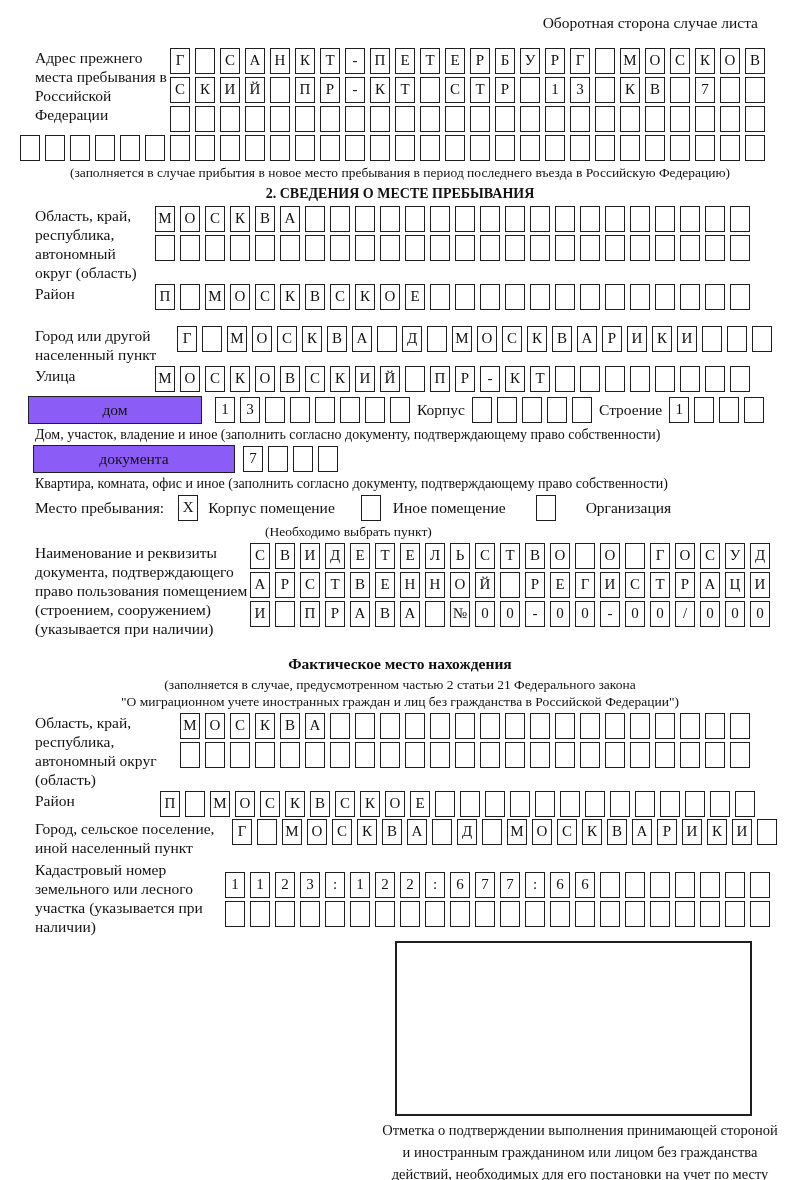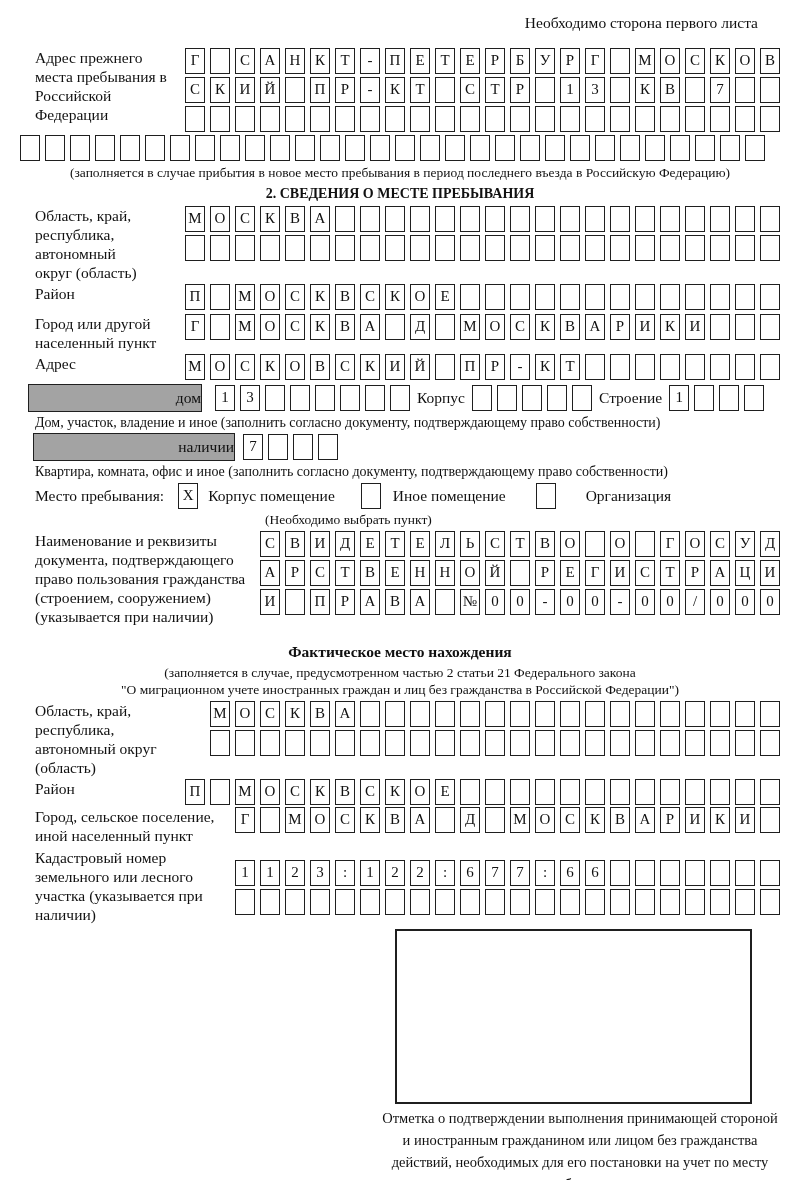--- a/index.html
+++ b/index.html
@@ -4,50 +4,50 @@
 <style>
   * { box-sizing: border-box; margin: 0; padding: 0; }
   html, body { background: #ffffff; }
   body {
     width: 800px; height: 1180px; overflow: hidden;
     font-family: "Liberation Serif", serif;
     color: #111;
   }
   .page { position: relative; width: 800px; height: 1180px; padding: 0 20px; }
   .corner { text-align: right; padding: 14px 22px 0 0; font-size: 15.5px; }
-  .frow { display: flex; align-items: flex-start; justify-content: space-between; }
+  .frow { display: flex; align-items: flex-start; }
   .hrow { display: flex; align-items: center; }
   .lbl { flex: none; font-size: 15.5px; line-height: 19px; padding-left: 15px; }
   .cellcol { display: flex; flex-direction: column; gap: 3px; flex: none; }
   .cells { display: flex; gap: 5px; flex: none; }
   .cell {
     flex: none; width: 20px; height: 26px;
     border: 1.8px solid #1f1f1f;
     font-size: 15px; line-height: 23px; text-align: center;
     background: #fff;
   }
   .note { font-size: 13.5px; line-height: 17px; }
   .center { text-align: center; }
   .title { font-weight: bold; text-align: center; font-size: 14px; line-height: 20px; }
   .subtitle { font-weight: bold; text-align: center; font-size: 15.5px; line-height: 19px; }
   .rect {
     flex: none; border: 1.8px solid #1f1f1f; height: 28px;
-    text-align: right; font-size: 15.5px; line-height: 25px; background: #a3a3a3;
+    text-align: center; font-size: 15.5px; line-height: 25px; background: #8b5cf6;
   }
   .inlbl { flex: none; font-size: 15.5px; }
   .smnote { font-size: 14px; line-height: 17px; }
   .bigbox { border: 2px solid #1f1f1f; width: 357px; height: 175px; margin: 5px 0 0 375px; background: #fff; }
   .confnote { margin: 3px 0 0 360px; width: 400px; text-align: center; font-size: 14.5px; line-height: 22px; }
 </style>
 </head>
 <body>
 
 <div class="page">
 
-  <div class="corner">Необходимо сторона первого листа</div>
+  <div class="corner">Оборотная сторона случае листа</div>
 
   <div class="frow" style="margin-top:16px">
     <div class="lbl" style="width:150px">Адрес прежнего места пребывания в Российской Федерации</div>
     <div class="cellcol">
       <div class="cells">
           <span class="cell">Г</span>
           <span class="cell"></span>
           <span class="cell">С</span>
           <span class="cell">А</span>
           <span class="cell">Н</span>
@@ -242,21 +242,21 @@
         <span class="cell"></span>
         <span class="cell"></span>
         <span class="cell"></span>
         <span class="cell"></span>
         <span class="cell"></span>
         <span class="cell"></span>
         <span class="cell"></span>
       </div>
   </div>
 
-  <div class="frow" style="margin-top:4px">
+  <div class="frow" style="margin-top:16px">
     <div class="lbl" style="width:157px">Город или другой населенный пункт</div>
     <div class="cells">
         <span class="cell">Г</span>
         <span class="cell"></span>
         <span class="cell">М</span>
         <span class="cell">О</span>
         <span class="cell">С</span>
         <span class="cell">К</span>
         <span class="cell">В</span>
         <span class="cell">А</span>
@@ -273,21 +273,21 @@
         <span class="cell">И</span>
         <span class="cell">К</span>
         <span class="cell">И</span>
         <span class="cell"></span>
         <span class="cell"></span>
         <span class="cell"></span>
       </div>
   </div>
 
   <div class="frow" style="margin-top:2px">
-    <div class="lbl" style="width:135px">Адрес</div>
+    <div class="lbl" style="width:135px">Улица</div>
     <div class="cells">
         <span class="cell">М</span>
         <span class="cell">О</span>
         <span class="cell">С</span>
         <span class="cell">К</span>
         <span class="cell">О</span>
         <span class="cell">В</span>
         <span class="cell">С</span>
         <span class="cell">К</span>
         <span class="cell">И</span>
@@ -333,21 +333,21 @@
     <div class="cells">
         <span class="cell">1</span>
         <span class="cell"></span>
         <span class="cell"></span>
         <span class="cell"></span>
       </div>
   </div>
   <div class="smnote" style="margin-top:2px;margin-left:15px">Дом, участок, владение и иное (заполнить согласно документу, подтверждающему право собственности)</div>
 
   <div class="hrow" style="margin-top:2px;margin-left:13px">
-    <div class="rect" style="width:202px">наличии</div>
+    <div class="rect" style="width:202px">документа</div>
     <div class="cells" style="margin-left:8px">
         <span class="cell">7</span>
         <span class="cell"></span>
         <span class="cell"></span>
         <span class="cell"></span>
       </div>
   </div>
   <div class="smnote" style="margin-top:2px;margin-left:15px">Квартира, комната, офис и иное (заполнить согласно документу, подтверждающему право собственности)</div>
 
   <div class="hrow" style="margin-top:3px;margin-left:15px">
@@ -355,21 +355,21 @@
     <span class="cell" style="margin-left:14px">X</span>
     <div class="inlbl" style="margin-left:10px">Корпус помещение</div>
     <span class="cell" style="margin-left:26px"></span>
     <div class="inlbl" style="margin-left:12px">Иное помещение</div>
     <span class="cell" style="margin-left:30px"></span>
     <div class="inlbl" style="margin-left:30px">Организация</div>
   </div>
   <div class="note" style="margin-top:2px;margin-left:245px">(Необходимо выбрать пункт)</div>
 
   <div class="frow" style="margin-top:3px">
-    <div class="lbl" style="width:230px">Наименование и реквизиты документа, подтверждающего право пользования гражданства (строением, сооружением) (указывается при наличии)</div>
+    <div class="lbl" style="width:230px">Наименование и реквизиты документа, подтверждающего право пользования помещением (строением, сооружением) (указывается при наличии)</div>
     <div class="cellcol">
       <div class="cells">
           <span class="cell">С</span>
           <span class="cell">В</span>
           <span class="cell">И</span>
           <span class="cell">Д</span>
           <span class="cell">Е</span>
           <span class="cell">Т</span>
           <span class="cell">Е</span>
           <span class="cell">Л</span>

